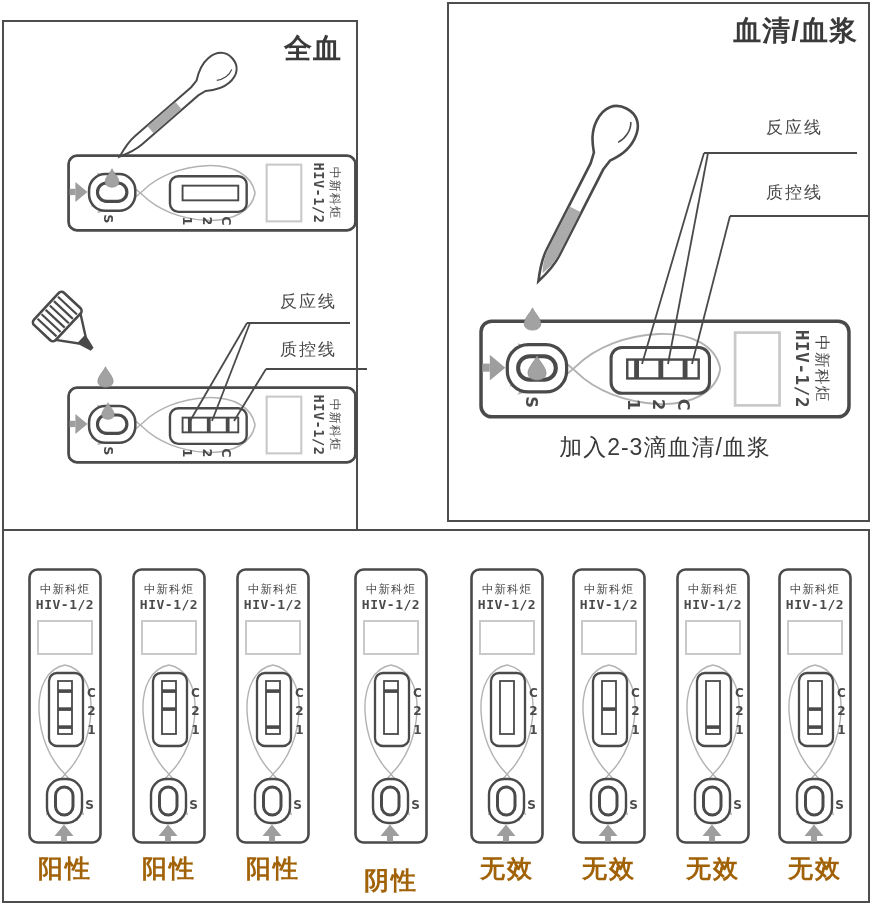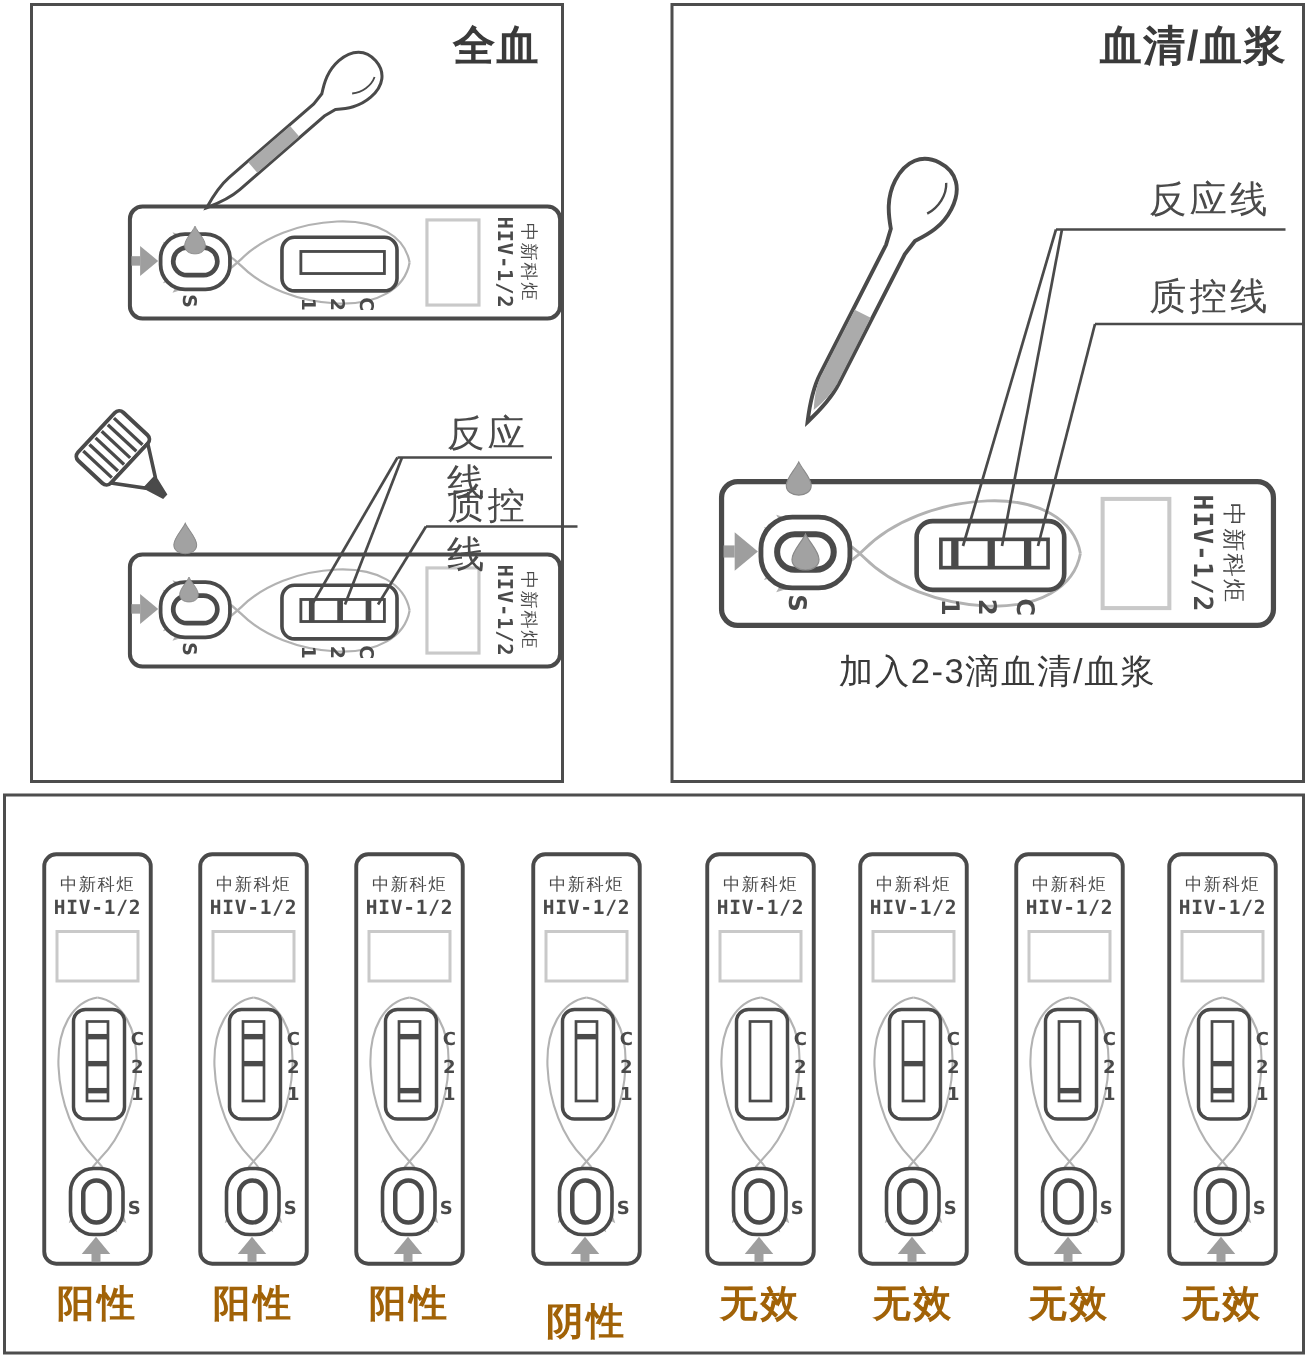--- a/index.html
+++ b/index.html
@@ -1,24 +1,24 @@
 <!DOCTYPE html>
 <html><head>
 <meta charset="utf-8">
 <style>
   html,body{margin:0;padding:0;background:#fff;}
   .canvas{position:relative;width:872px;height:905px;background:#fff;overflow:hidden;
           font-family:"Liberation Sans","DejaVu Sans",sans-serif;color:#3f3f3f;}
   .panel{position:absolute;border:2.5px solid #4d4d4d;background:#fff;box-sizing:border-box;}
-  #panel-wb{left:2px;top:2px;width:356px;height:520px;margin-left:18px;}
+  #panel-wb{left:2px;top:20px;width:356px;height:520px;}
   #panel-sp{left:447px;top:2px;width:423px;height:520px;}
   #panel-res{left:2px;top:529px;width:868px;height:374px;}
   .panel-title{position:absolute;font-size:28px;font-weight:600;color:#3a3a3a;letter-spacing:1px;}
   .caption{position:absolute;font-size:25px;font-weight:500;color:#3a3a3a;text-align:center;letter-spacing:1px;}
-  .ann{position:absolute;font-size:25px;font-weight:500;color:#4a4a4a;letter-spacing:2px;}
+  .ann{position:absolute;font-size:17px;font-weight:500;color:#4a4a4a;letter-spacing:2px;}
   .overlay{position:absolute;left:0;top:0;pointer-events:none;}
   .hcas{position:absolute;}
   .hcas > svg{position:absolute;transform:rotate(90deg);}
   .vcas{position:absolute;}
   .result-label{position:absolute;width:74px;text-align:center;font-size:25px;font-weight:700;color:#a16207;letter-spacing:2px;}
   .figure{position:absolute;}
 </style>
 </head>
 <body>
 

